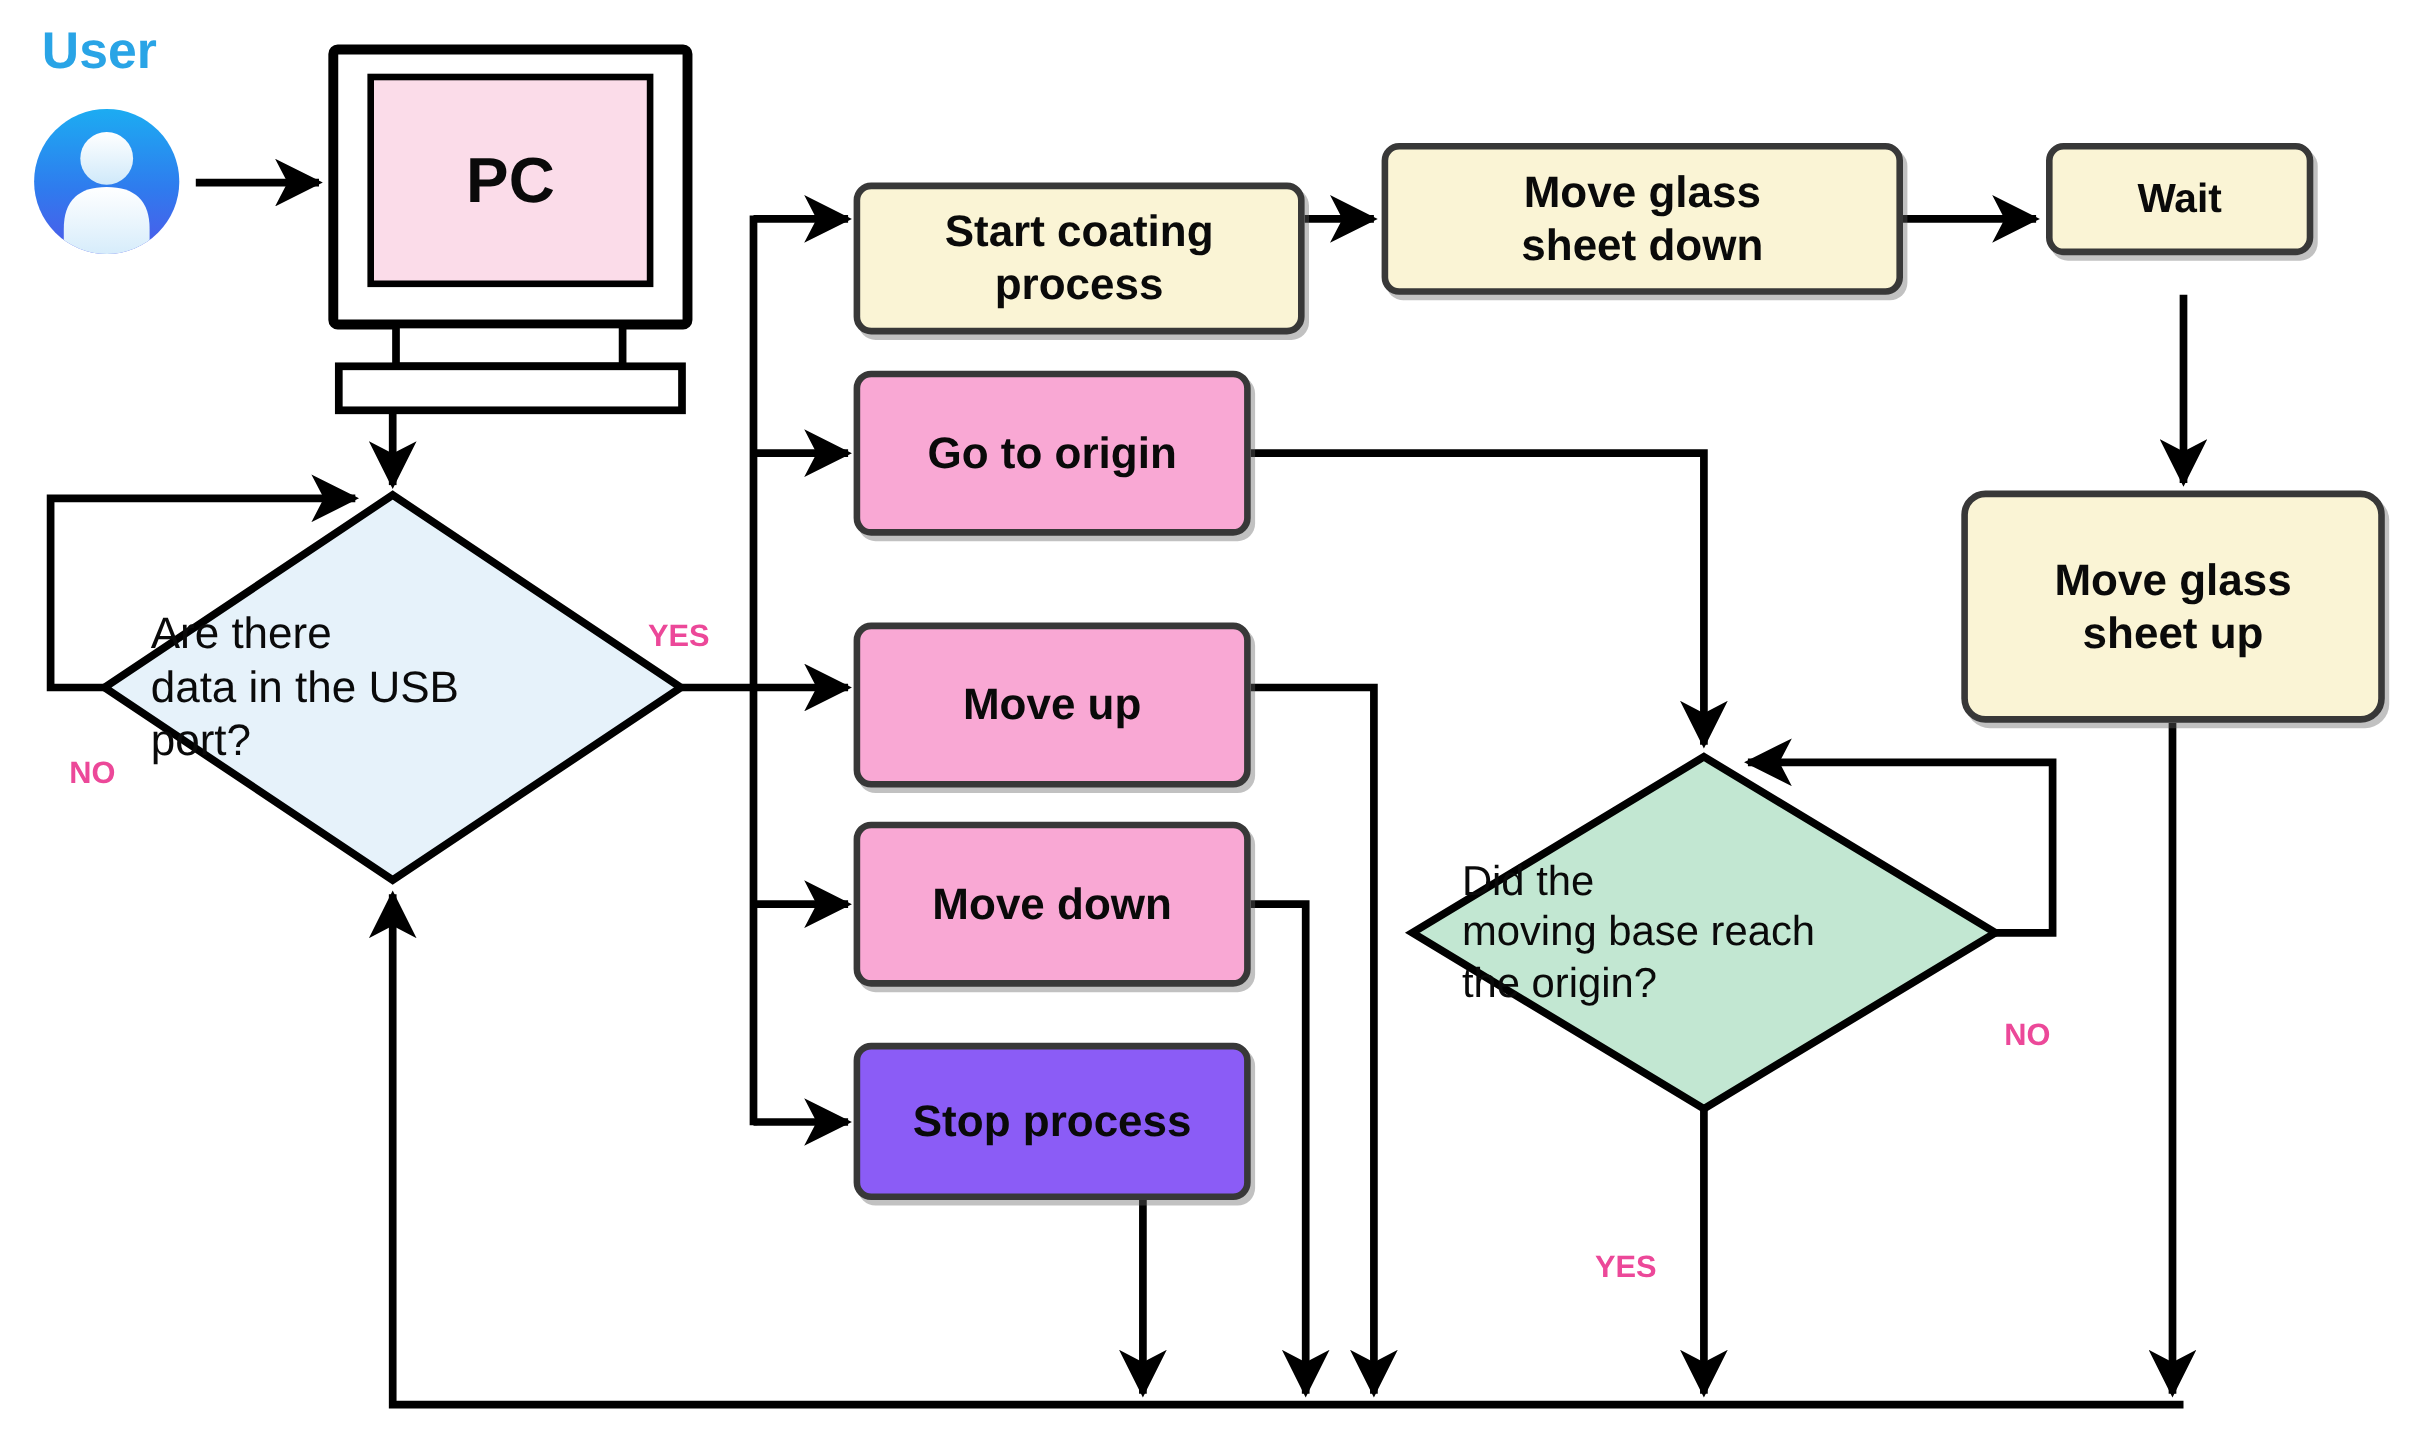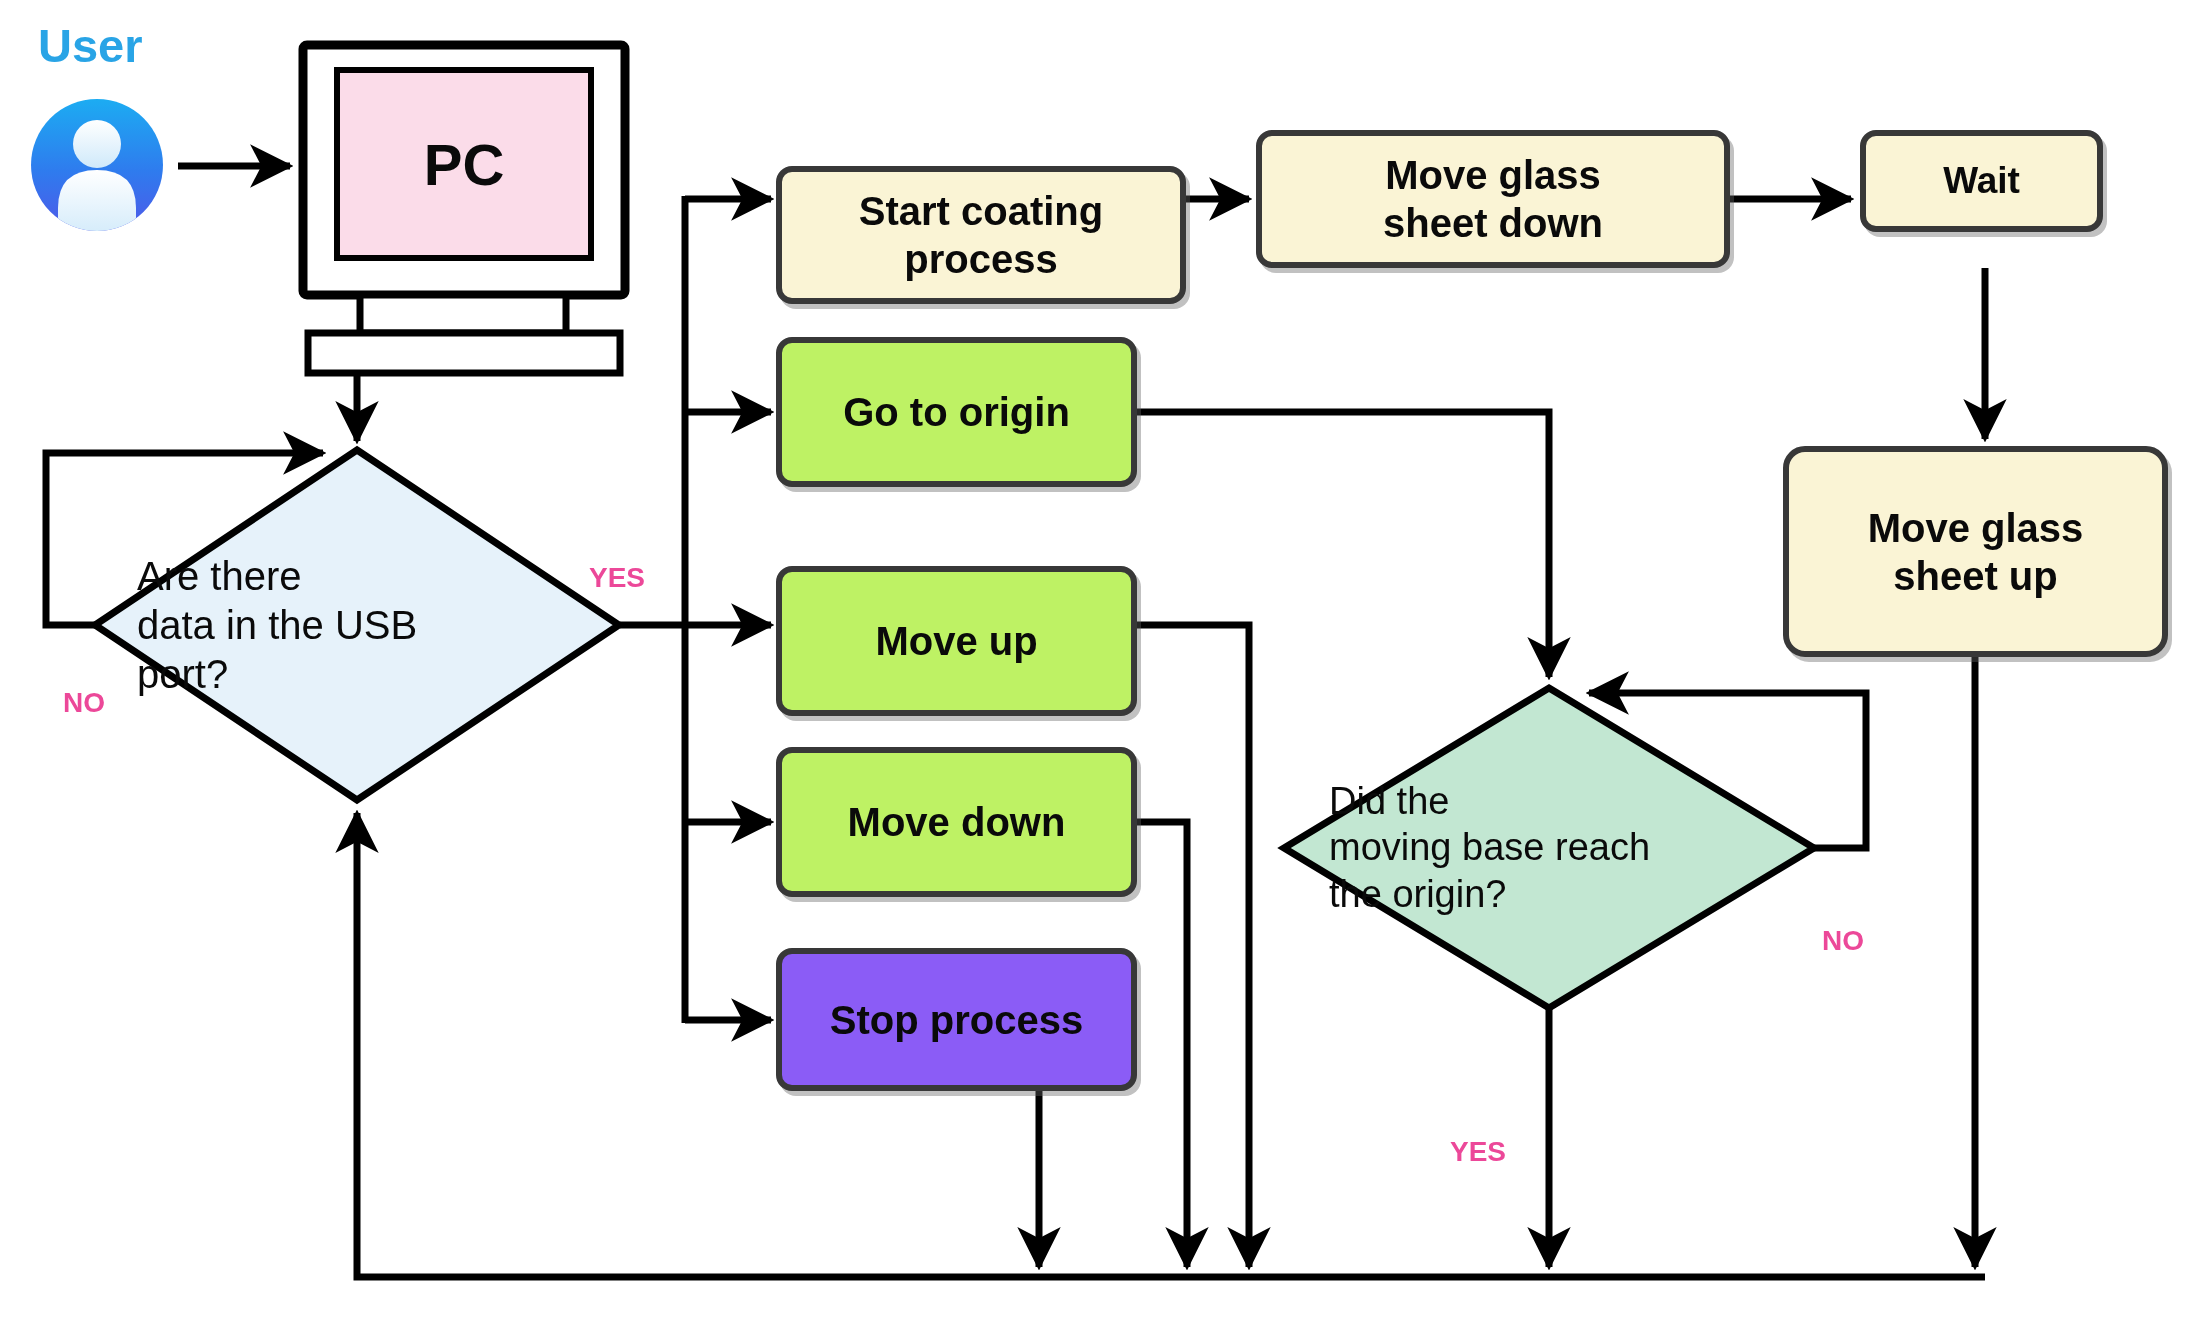--- a/index.html
+++ b/index.html
@@ -26,21 +26,21 @@
     text-align: center;
     font-weight: 700;
     font-size: 40px;
     line-height: 1.2;
     color: #0a0a0a;
     white-space: pre-line;
     padding: 0 12px;
     box-shadow: 4px 5px 0 rgba(100,100,100,0.40);
   }
   .fill-yellow { background: #FAF4D5; }
-  .fill-green  { background: #bef264; }
+  .fill-green  { background: #f9a8d4; }
   .fill-orange { background: #8b5cf6; }
 
   .dlabel {
     position: absolute;
     transform: translate(-50%, -50%);
     text-align: left;
     font-weight: 400;
     font-size: 40px;
     line-height: 1.22;
     color: #0a0a0a;

